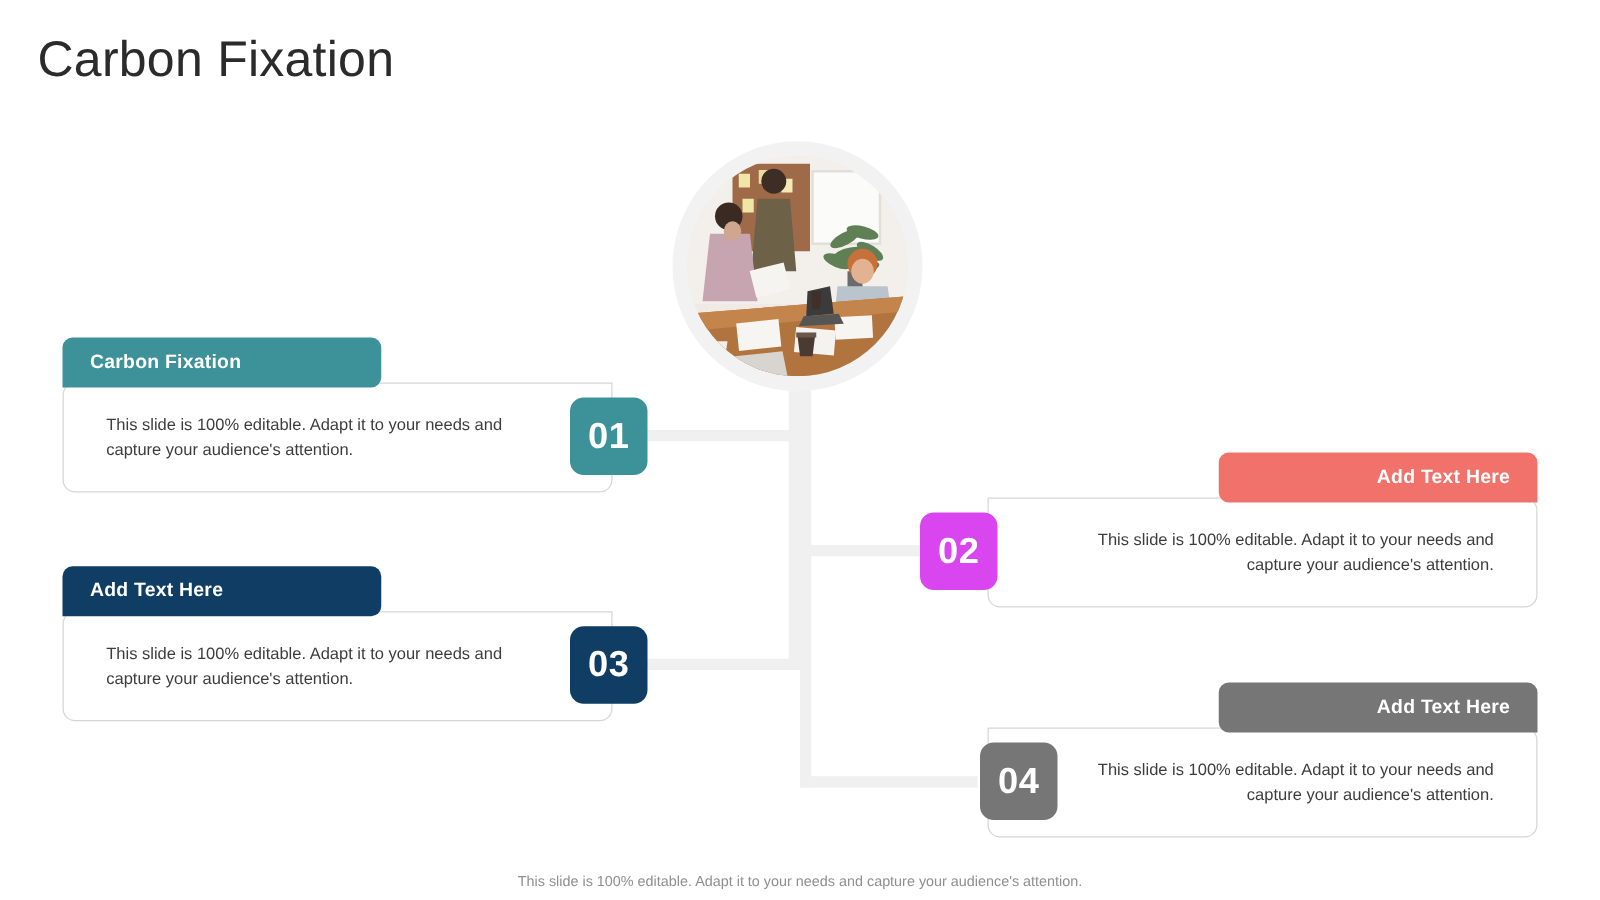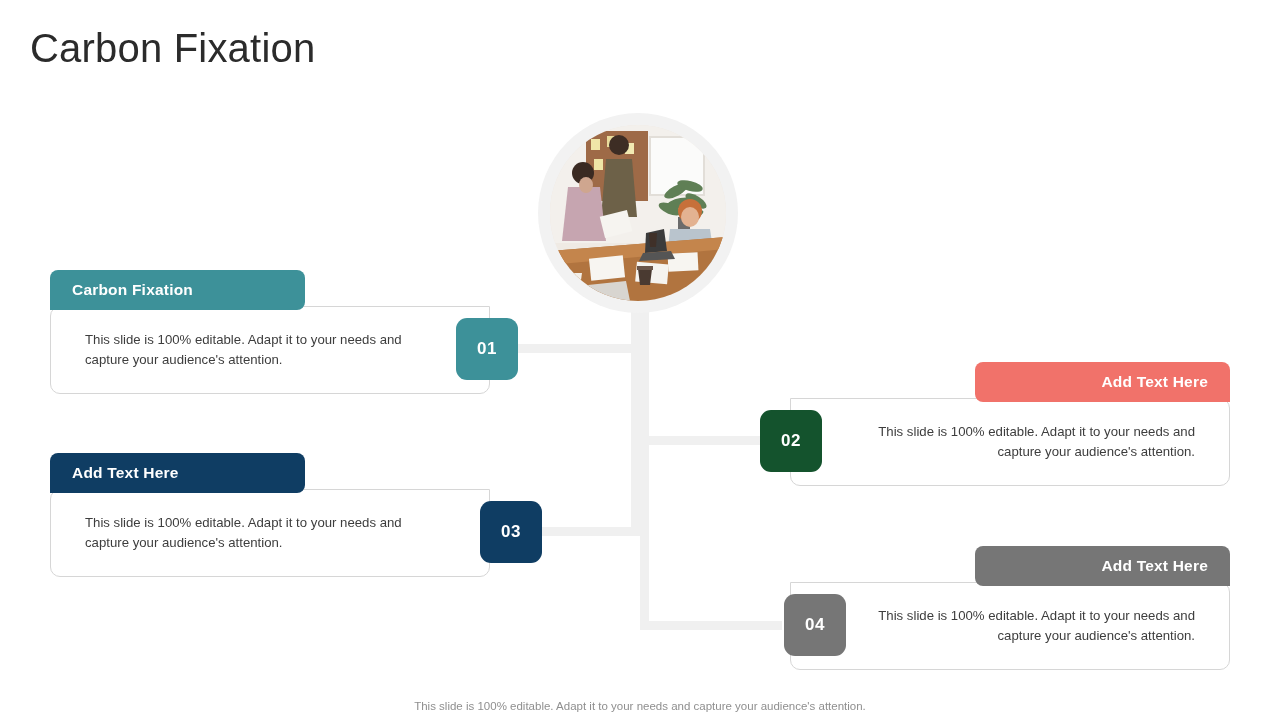--- a/index.html
+++ b/index.html
@@ -100,21 +100,21 @@
 
   .badge {
     position: absolute;
     width: 62px;
     height: 62px;
     border-radius: 11px;
     display: flex;
     align-items: center;
     justify-content: center;
     color: #ffffff;
-    font-size: 17px;
+    font-size: 29px;
     font-weight: bold;
     z-index: 5;
     letter-spacing: .5px;
   }
 
   
   #card01 { left: 0; top: 0; }
   #card01 .card-head {
     left: 50px; top: 270px; width: 255px;
     background: #3d9199;
@@ -133,37 +133,37 @@
     left: 50px; top: 453px; width: 255px;
     background: #0f3d63;
     border-bottom-left-radius: 0;
   }
   #card03 .card-body {
     left: 50px; top: 489px; width: 440px; height: 88px;
     border-radius: 10px 0 10px 10px;
     padding: 0 0 0 34px;
   }
   #card03 .card-body p { width: 330px; }
-  #card03 .badge { left: 456px; top: 501px; background: #0f3d63; margin-left: 24px; }
+  #card03 .badge { left: 456px; top: 501px; background: #0f3d63; }
 
   
   #card02 .card-head {
     left: 975px; top: 362px; width: 255px;
     background: #f1726a;
     border-bottom-right-radius: 0;
     justify-content: flex-end;
   }
   #card02 .card-body {
     left: 790px; top: 398px; width: 440px; height: 88px;
     border-radius: 0 10px 10px 10px;
     padding: 0 34px 0 0;
     justify-content: flex-end;
   }
   #card02 .card-body p { width: 330px; text-align: right; }
-  #card02 .badge { left: 760px; top: 410px; background: #14532d; }
+  #card02 .badge { left: 736px; top: 410px; background: #d946ef; }
 
   
   #card04 .card-head {
     left: 975px; top: 546px; width: 255px;
     background: #767676;
     border-bottom-right-radius: 0;
     justify-content: flex-end;
   }
   #card04 .card-body {
     left: 790px; top: 582px; width: 440px; height: 88px;

